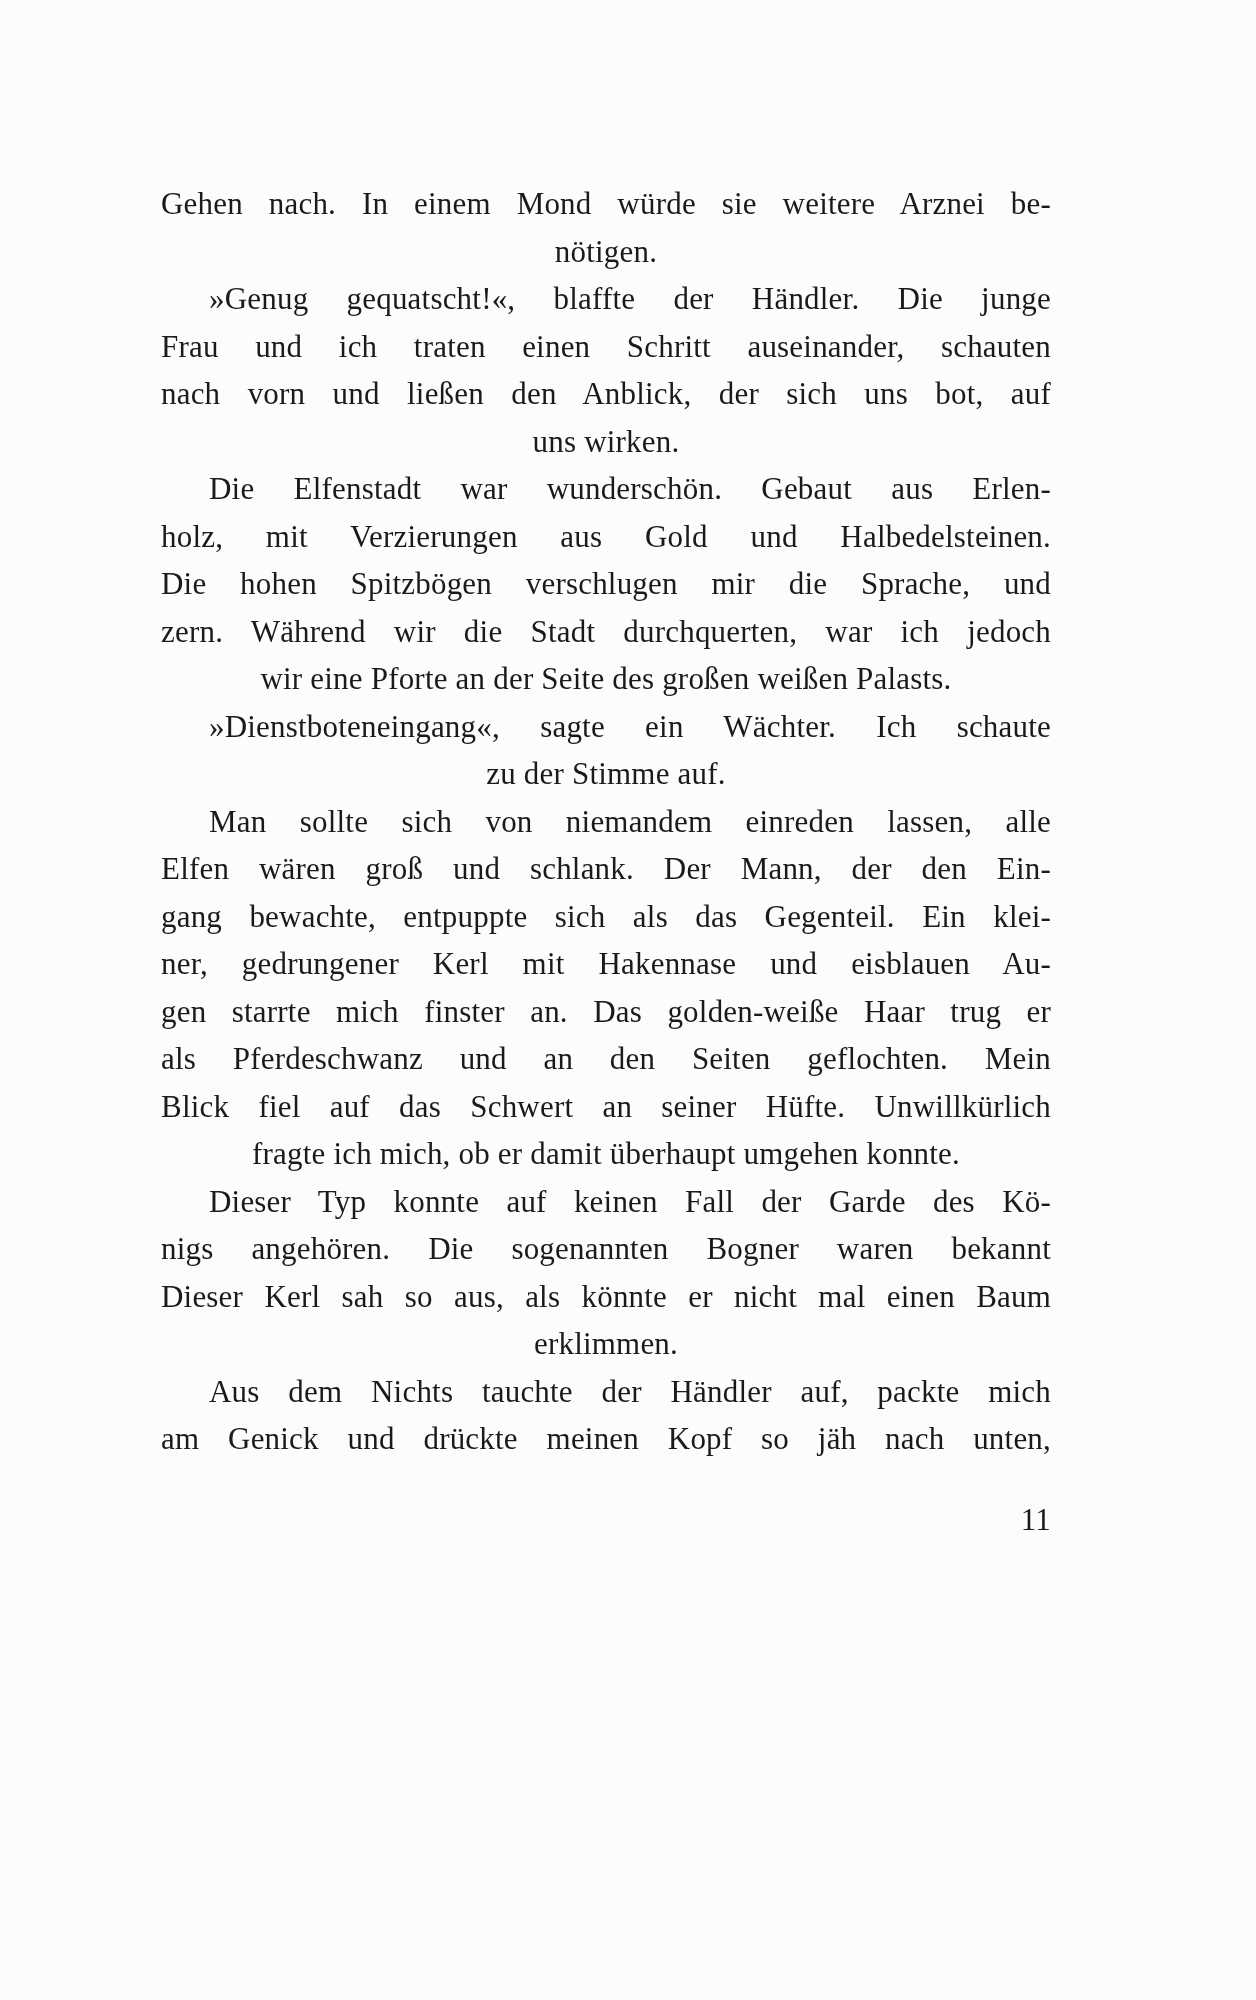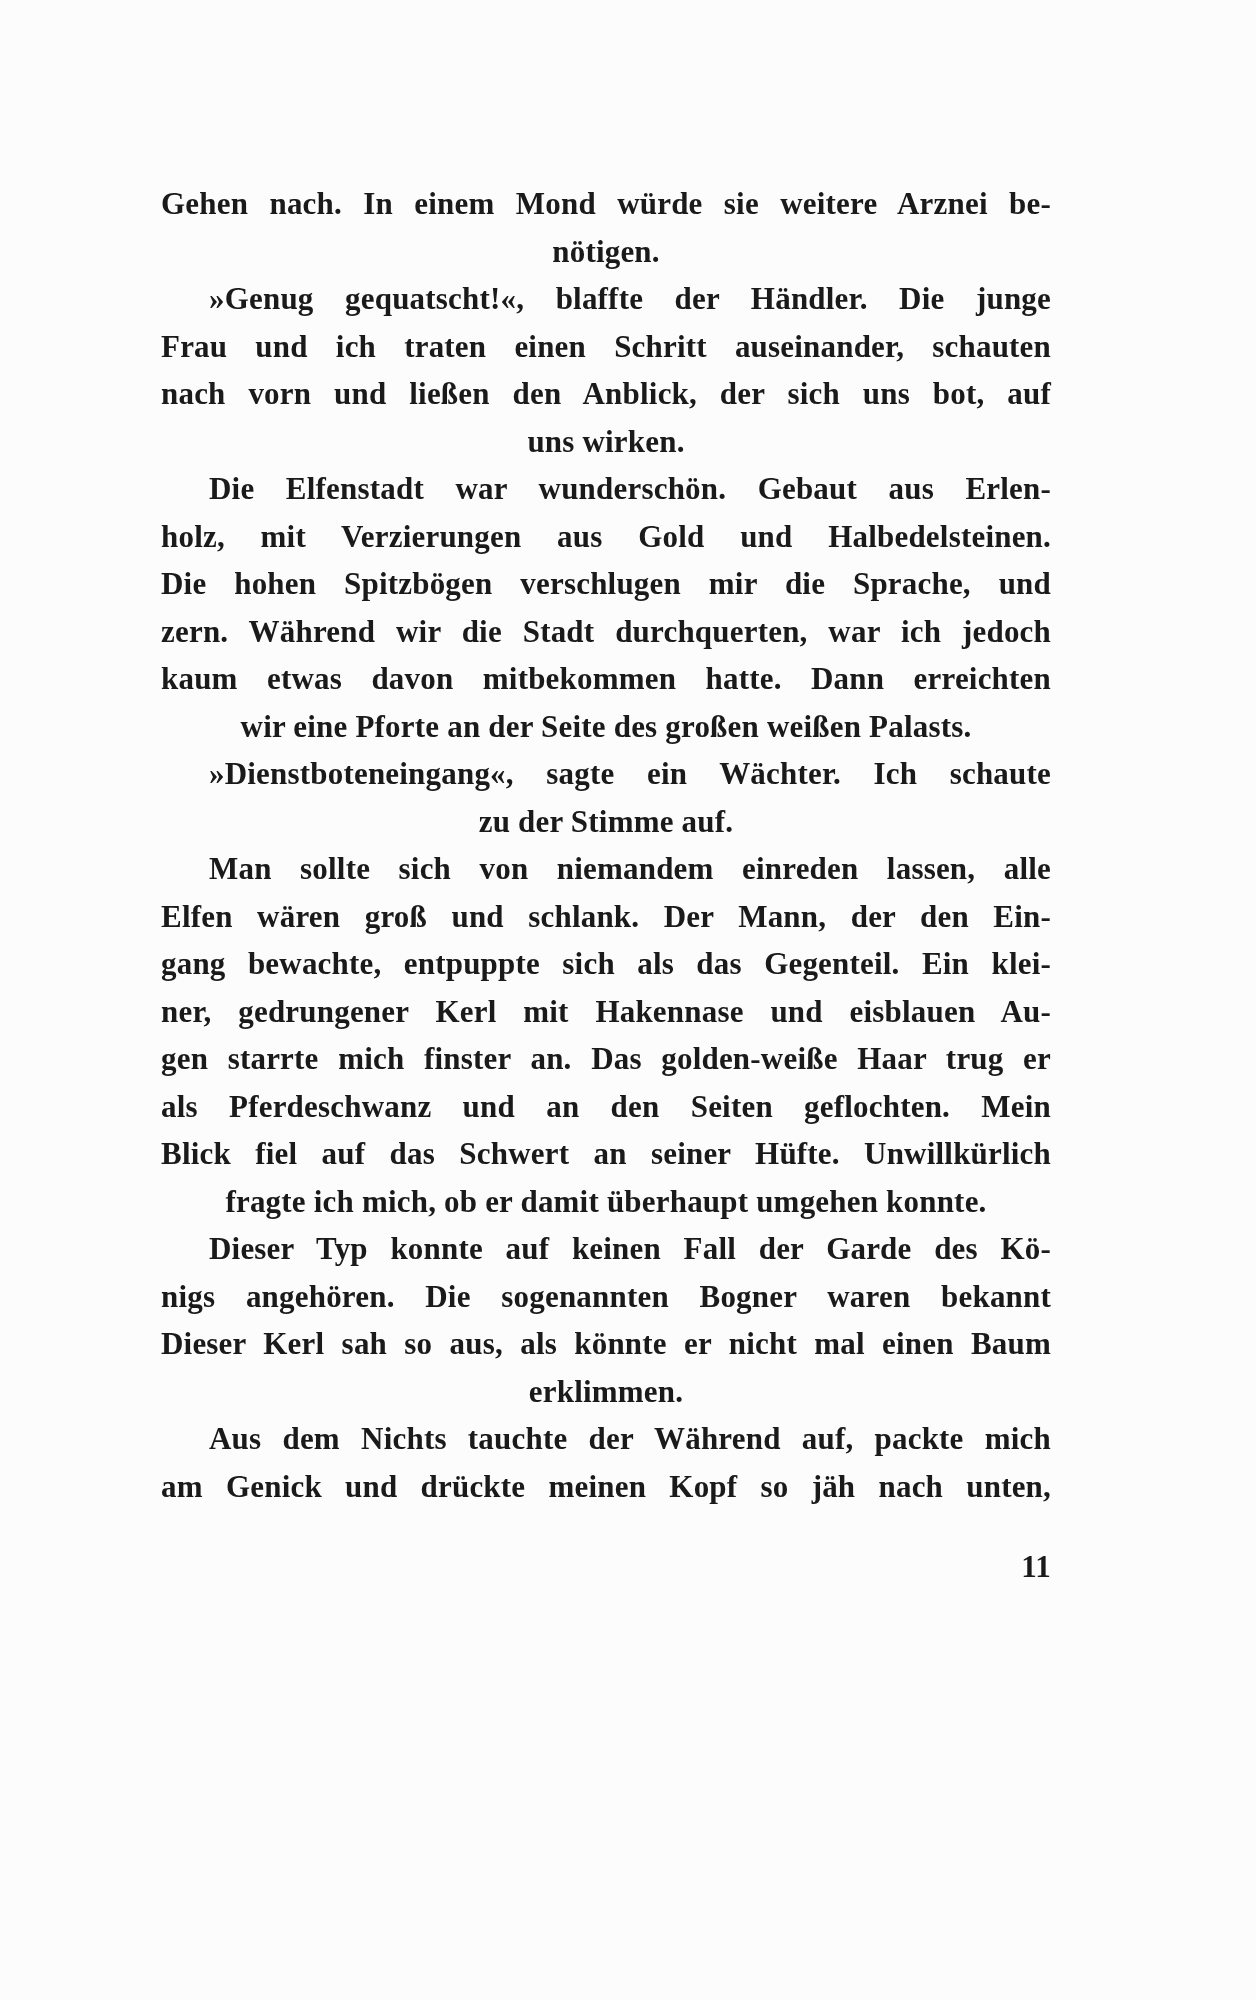--- a/index.html
+++ b/index.html
@@ -21,21 +21,20 @@
   }
   .page-text {
     position: absolute;
     left: 161px;
     top: 180px;
     width: 890px;
     font-size: 31px;
     line-height: 47.5px;
     color: #1a1a1a;
     letter-spacing: 0.2px;
-    font-weight: bold;
   }
   .line {
     height: 47.5px;
     text-align: center;
     white-space: normal;
   }
   .line.justify {
     text-align: justify;
     text-align-last: justify;
   }
@@ -59,33 +58,32 @@
   <div class="line justify">Gehen nach. In einem Mond würde sie weitere Arznei be-</div>
       <div class="line">nötigen.</div>
       <div class="line justify indent">»Genug gequatscht!«, blaffte der Händler. Die junge</div>
       <div class="line justify">Frau und ich traten einen Schritt auseinander, schauten</div>
       <div class="line justify">nach vorn und ließen den Anblick, der sich uns bot, auf</div>
       <div class="line">uns wirken.</div>
       <div class="line justify indent">Die Elfenstadt war wunderschön. Gebaut aus Erlen-</div>
       <div class="line justify">holz, mit Verzierungen aus Gold und Halbedelsteinen.</div>
       <div class="line justify">Die hohen Spitzbögen verschlugen mir die Sprache, und</div>
       <div class="line justify">zern. Während wir die Stadt durchquerten, war ich jedoch</div>
-      <div class="line justify">kaum etwas davon mitbekommen hatte. Dann erreichten</div>
       <div class="line">wir eine Pforte an der Seite des großen weißen Palasts.</div>
       <div class="line justify indent">»Dienstboteneingang«, sagte ein Wächter. Ich schaute</div>
       <div class="line">zu der Stimme auf.</div>
       <div class="line justify indent">Man sollte sich von niemandem einreden lassen, alle</div>
       <div class="line justify">Elfen wären groß und schlank. Der Mann, der den Ein-</div>
       <div class="line justify">gang bewachte, entpuppte sich als das Gegenteil. Ein klei-</div>
       <div class="line justify">ner, gedrungener Kerl mit Hakennase und eisblauen Au-</div>
       <div class="line justify">gen starrte mich finster an. Das golden-weiße Haar trug er</div>
       <div class="line justify">als Pferdeschwanz und an den Seiten geflochten. Mein</div>
       <div class="line justify">Blick fiel auf das Schwert an seiner Hüfte. Unwillkürlich</div>
       <div class="line">fragte ich mich, ob er damit überhaupt umgehen konnte.</div>
       <div class="line justify indent">Dieser Typ konnte auf keinen Fall der Garde des Kö-</div>
       <div class="line justify">nigs angehören. Die sogenannten Bogner waren bekannt</div>
       <div class="line justify">Dieser Kerl sah so aus, als könnte er nicht mal einen Baum</div>
       <div class="line">erklimmen.</div>
-      <div class="line justify indent">Aus dem Nichts tauchte der Während auf, packte mich</div>
+      <div class="line justify indent">Aus dem Nichts tauchte der Händler auf, packte mich</div>
       <div class="line justify">am Genick und drückte meinen Kopf so jäh nach unten,</div>
       <div class="page-number">11</div>
     </div>
 </div>
 
 </body></html>

